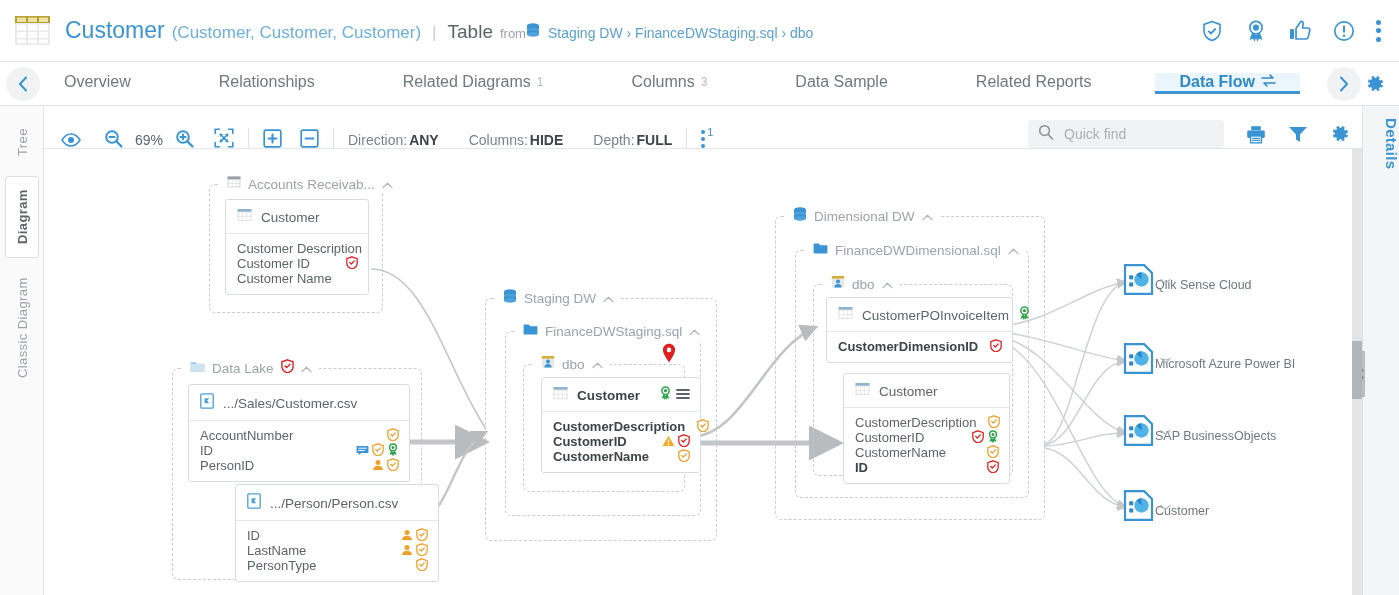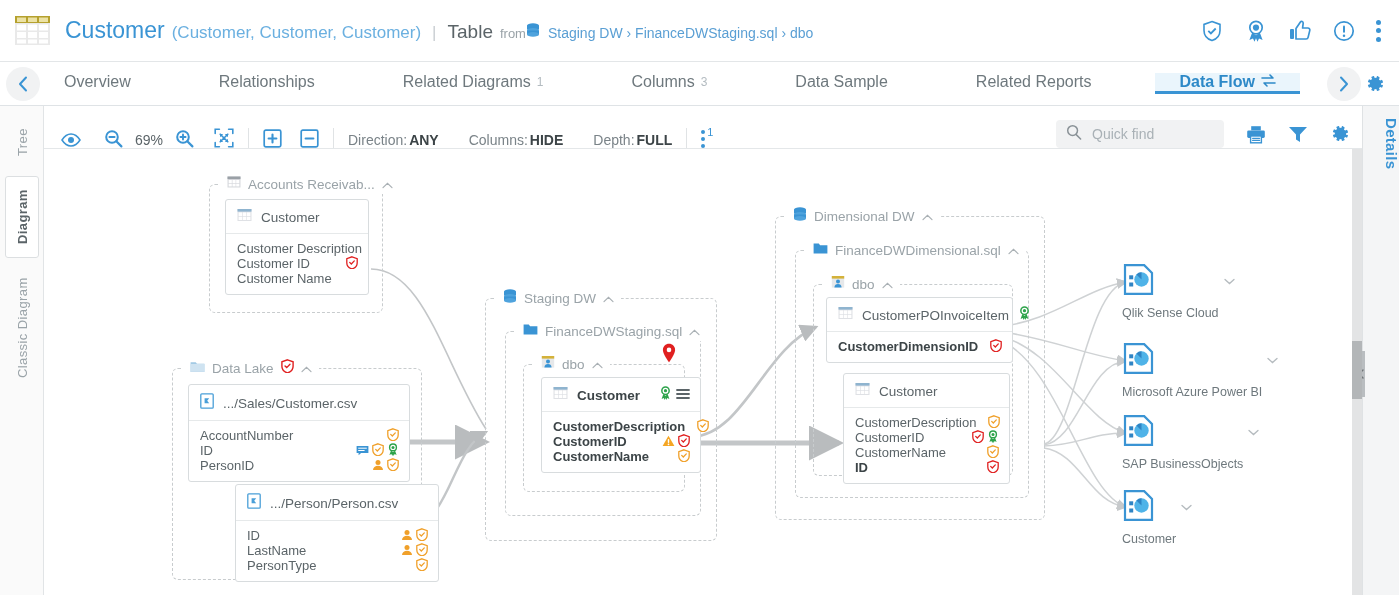--- a/index.html
+++ b/index.html
@@ -102,21 +102,21 @@
   .divider { width:1px; height:20px; background:#e0e3e5; margin:0 14px; }
   .tb-text { font-size:14px; color:#7a8388; white-space:nowrap; }
   .tb-text b { color:#3c4447; font-weight:bold; margin-left:2px; }
   .tb-gap { width:30px; }
   .overflow-btn { display:flex; align-items:flex-start; cursor:pointer; }
   .overflow-btn .k { width:4px; display:flex; flex-direction:column; gap:3px; margin-top:3px; }
   .overflow-btn .k i { width:4px; height:4px; border-radius:50%; background:#3a94d4; display:block; }
   .overflow-btn .bdg { font-size:11px; color:#3a94d4; margin-left:2px; line-height:1; }
   .tb-right { margin-left:auto; display:flex; align-items:center; gap:22px; }
   .qfind {
-    display:flex; align-items:center; gap:8px; width:168px; height:28px;
+    display:flex; align-items:center; gap:8px; width:196px; height:28px;
     background:#f1f2f3; border-radius:4px; padding:0 10px; cursor:text;
   }
   .qfind input {
     border:0; background:transparent; outline:none; font-size:14px;
     color:#5b6468; width:120px; font-family:"Liberation Sans", sans-serif;
   }
   .qfind input::placeholder { color:#a9b1b6; }
 
   
   .canvas {
@@ -155,21 +155,21 @@
   .col {
     display:flex; align-items:center; height:15px; white-space:nowrap;
   }
   .col .cname { font-size:13px; color:#5b6468; }
   .col .cico { margin-left:auto; display:flex; align-items:center; gap:3px; padding-left:12px; }
   .node.bold .col .cname, .node.bold .node-title .ntxt { font-weight:bold; color:#3c4447; }
   .col.b .cname { font-weight:bold; color:#3c4447; }
   .pin { position:absolute; }
 
   
-  .rnode { position:absolute; display:flex; flex-direction:column; }
+  .rnode { position:absolute; display:flex; flex-direction:row; align-items:center; }
   .rnode .ricon { position:relative; }
   .rnode .rlabel { font-size:12.5px; color:#6e787d; margin-top:6px; white-space:nowrap; }
   .rchev { position:absolute; right:-16px; top:8px; }
 </style>
 </head>
 <body>
 
 <div class="app">
 
   <div class="titlebar">

